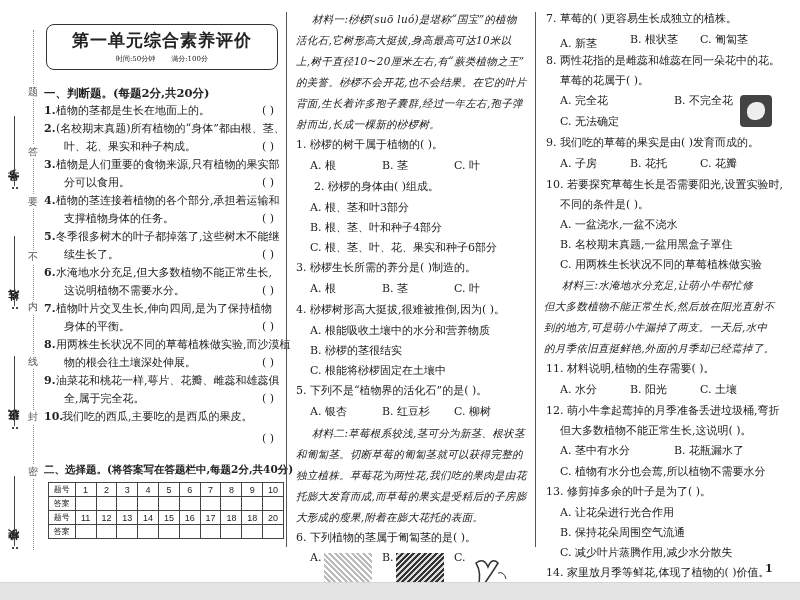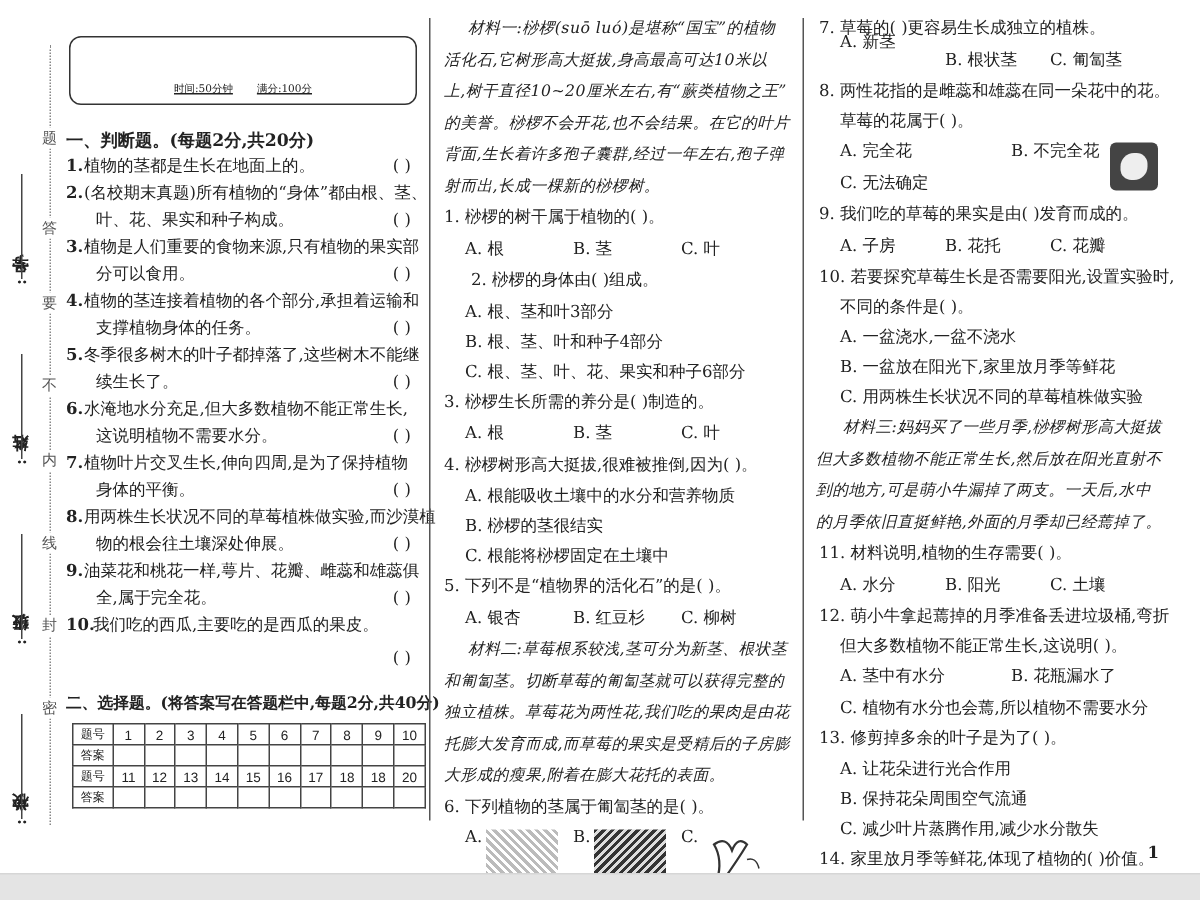--- a/index.html
+++ b/index.html
@@ -12,21 +12,21 @@
   .dotline{position:absolute;left:33px;top:30px;height:520px;width:0;border-left:1px dotted #888;}
   .seal-char{position:absolute;left:28px;font-size:10px;color:#555;background:#fff;width:10px;text-align:center;}
   .col{position:absolute;top:0;}
   .col1{left:40px;width:244px;}
   .col2{left:290px;width:246px;}
   .col3{left:540px;width:256px;}
   .vdiv{position:absolute;top:12px;width:0;border-left:1px solid #555;height:535px;}
   .title-box{position:absolute;left:6px;top:24px;width:230px;height:44px;border:1.5px solid #333;border-radius:8px;}
   .title-box .t{position:absolute;left:0;right:0;top:4px;text-align:center;font-size:17px;font-weight:bold;letter-spacing:1px;}
   .title-box .s{position:absolute;left:0;right:0;top:29px;text-align:center;font-size:7px;}
-  .title-box .s span{margin:0 8px;text-decoration:underline;}
+  .title-box .s span{margin:0 8px;}
   .line{position:absolute;font-size:11px;white-space:nowrap;line-height:14px;}
   .bold{font-weight:bold;}
   .paren{position:absolute;right:10px;font-size:11px;}
   .mat{font-size:10.5px;letter-spacing:0.3px;font-style:italic;}
   table.ans{position:absolute;left:8px;top:482px;border-collapse:collapse;font-size:9px;}
   table.ans td{border:1px solid #444;width:20px;height:13px;text-align:center;padding:0;font-family:"Liberation Sans",sans-serif;}
   table.ans td.hd{width:26px;font-family:Liberation Sans, sans-serif;font-size:8px;}
   .imgbox{position:absolute;width:48px;height:36px;background:repeating-linear-gradient(45deg,#bbb 0 2px,#fff 2px 4px);}
   .imgbox.dark{background:repeating-linear-gradient(135deg,#333 0 2px,#ddd 2px 4px);}
   .imgbox.plant{background:#fff;border:none;}
@@ -63,20 +63,21 @@
     <span class="seal-char" style="top:195px">要</span>
     <span class="seal-char" style="top:250px">不</span>
     <span class="seal-char" style="top:300px">内</span>
     <span class="seal-char" style="top:355px">线</span>
     <span class="seal-char" style="top:410px">封</span>
     <span class="seal-char" style="top:465px">密</span>
   </div>
 
   <div class="col col1">
     <div class="title-box">
+      <div class="t">第一单元综合素养评价</div>
       <div class="s"><span>时间:50分钟</span><span>满分:100分</span></div>
     </div>
 
     <div class="line bold" style="left:4px;top:86px;font-size:11.5px">一、判断题。(每题2分,共20分)</div>
 
     <div id="tf-list">
         <div class="line bold" style="left:4px;top:104px">1.</div>
         <div class="line" style="left:16px;top:104px">植物的茎都是生长在地面上的。</div>
         <div class="paren" style="top:104px">(    )</div>
         <div class="line bold" style="left:4px;top:122px">2.</div>
@@ -219,39 +220,39 @@
       <div class="imgbox plant" style="left:178px;top:553px"><svg width="48" height="36">
           <path d="M10 34 Q14 20 8 10 Q16 4 20 14 Q24 4 30 10 Q24 20 14 34" fill="none" stroke="#333" stroke-width="1.5"></path>
           <path d="M30 20 Q36 18 38 26" stroke="#333" fill="none"></path>
         </svg></div>
     </div>
 
   <div class="vdiv" style="left:535px"></div>
 
   <div class="col col3" id="col3">
       <div class="line" style="left:6px;top:12px">7. 草莓的(    )更容易生长成独立的植株。</div>
-      <div class="line" style="left:20px;top:21px">A. 新茎</div>
+      <div class="line" style="left:20px;top:37px">A. 新茎</div>
       <div class="line" style="left:90px;top:33px">B. 根状茎</div>
       <div class="line" style="left:160px;top:33px">C. 匍匐茎</div>
       <div class="line" style="left:6px;top:54px">8. 两性花指的是雌蕊和雄蕊在同一朵花中的花。</div>
       <div class="line" style="left:20px;top:74px">草莓的花属于(    )。</div>
       <div class="line" style="left:20px;top:94px">A. 完全花</div>
       <div class="line" style="left:134px;top:94px">B. 不完全花</div>
       <div class="line" style="left:20px;top:115px">C. 无法确定</div>
       <div class="straw-img" style="top:95px"></div>
       <div class="line" style="left:6px;top:136px">9. 我们吃的草莓的果实是由(    )发育而成的。</div>
       <div class="line" style="left:20px;top:157px">A. 子房</div>
       <div class="line" style="left:90px;top:157px">B. 花托</div>
       <div class="line" style="left:160px;top:157px">C. 花瓣</div>
       <div class="line" style="left:6px;top:178px">10. 若要探究草莓生长是否需要阳光,设置实验时,</div>
       <div class="line" style="left:20px;top:198px">不同的条件是(    )。</div>
       <div class="line" style="left:20px;top:218px">A. 一盆浇水,一盆不浇水</div>
-      <div class="line" style="left:20px;top:238px">B. 一盆放在阳光下,家里放月季等鲜花</div>
+      <div class="line" style="left:20px;top:238px">B. 名校期末真题,一盆用黑盒子罩住</div>
       <div class="line" style="left:20px;top:258px">C. 用两株生长状况不同的草莓植株做实验</div>
-      <div class="line mat" style="left:22px;top:278px">材料三:妈妈买了一些月季,桫椤树形高大挺拔</div>
+      <div class="line mat" style="left:22px;top:278px">材料三:水淹地水分充足,让萌小牛帮忙修</div>
       <div class="line mat" style="left:4px;top:299px">但大多数植物不能正常生长,然后放在阳光直射不</div>
       <div class="line mat" style="left:4px;top:320px">到的地方,可是萌小牛漏掉了两支。一天后,水中</div>
       <div class="line mat" style="left:4px;top:341px">的月季依旧直挺鲜艳,外面的月季却已经蔫掉了。</div>
       <div class="line" style="left:6px;top:362px">11. 材料说明,植物的生存需要(    )。</div>
       <div class="line" style="left:20px;top:383px">A. 水分</div>
       <div class="line" style="left:90px;top:383px">B. 阳光</div>
       <div class="line" style="left:160px;top:383px">C. 土壤</div>
       <div class="line" style="left:6px;top:404px">12. 萌小牛拿起蔫掉的月季准备丢进垃圾桶,弯折</div>
       <div class="line" style="left:20px;top:424px">但大多数植物不能正常生长,这说明(    )。</div>
       <div class="line" style="left:20px;top:444px">A. 茎中有水分</div>

